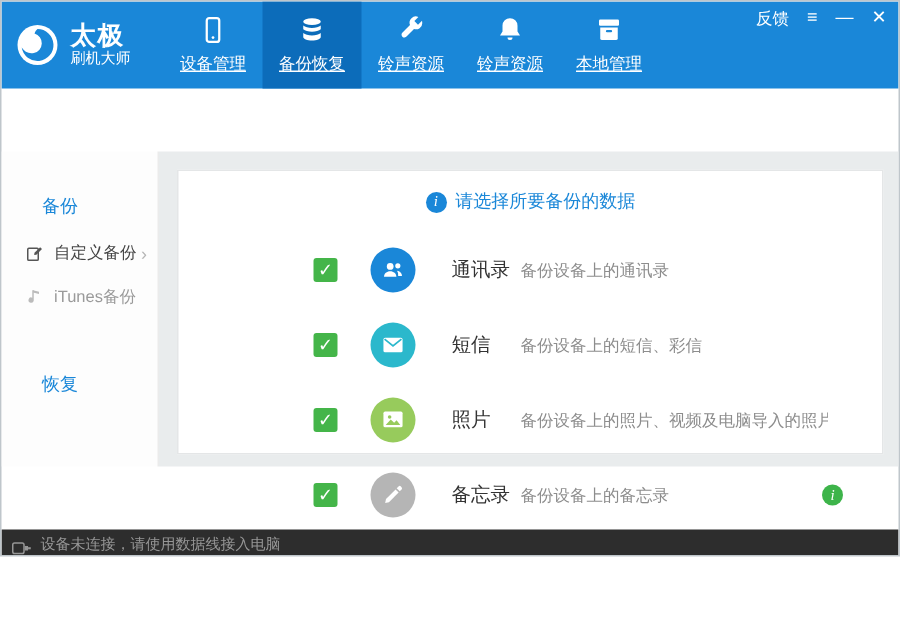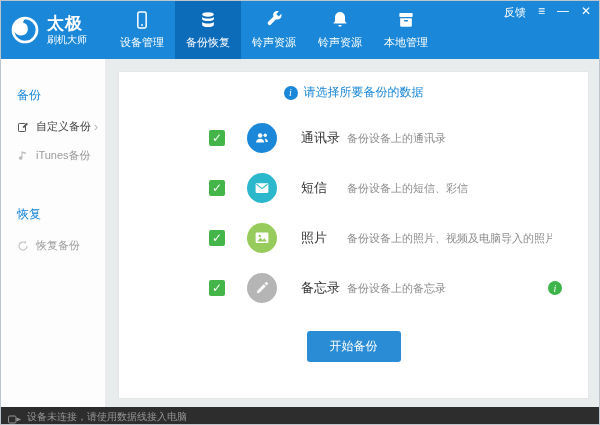--- a/index.html
+++ b/index.html
@@ -1,40 +1,40 @@
 <!DOCTYPE html>
 <html><head>
 <meta charset="utf-8">
 <style>
   * { margin:0; padding:0; box-sizing:border-box; }
   html,body { width:600px; height:425px; }
   body { font-family:"Liberation Sans","DejaVu Sans",sans-serif; background:#fff; }
-  .window { width:600px; height:425px; display:flex; flex-direction:column; border:1px solid #bfc6cb; overflow:hidden; }
+  .window { width:600px; height:371px; display:flex; flex-direction:column; border:1px solid #bfc6cb; overflow:hidden;gap:42px; }
 
   
   .topbar { height:58px; background:#1a87d8; display:flex; position:relative; flex:0 0 auto; }
   .brand { width:108px; display:flex; align-items:center; padding-left:8px; gap:6px; color:#fff; }
   .logo-circle svg { display:block; }
   .brand-text { display:flex; flex-direction:column; line-height:1.15; }
   .brand-name { font-size:17px; font-weight:bold; letter-spacing:1px; }
   .brand-sub { font-size:10px; }
   .nav { display:flex; height:100%; }
-  .nav-item { width:66px; height:100%; display:flex; flex-direction:column; align-items:center; justify-content:center; gap:5px; color:#fff; cursor:pointer; }
+  .nav-item { width:66px; height:100%; display:flex; flex-direction:column; align-items:center; justify-content:center; gap:5px; color:#fff; cursor:pointer;text-decoration:underline; }
   .nav-item.active { background:#0c6cba;text-align:right; }
   .nav-label { font-size:11px; white-space:nowrap; }
   .nav-icon svg { display:block; }
   .win-controls { position:absolute; top:4px; right:8px; display:flex; align-items:flex-start; gap:12px; color:#fff; }
   .feedback { font-size:11px; cursor:pointer; }
   .ctrl { font-size:12px; line-height:1; cursor:pointer; }
 
   
   .body-row { flex:1 1 auto; display:flex; min-height:0; }
   .sidebar { width:105px; flex:0 0 105px; background:#fdfdfd; border-right:1px solid #ebebeb; padding-top:28px; }
   .side-section { margin-bottom:36px; }
-  .side-title { color:#1a87d8; font-size:12px; padding:0 0 8px 16px; }
+  .side-title { color:#1a87d8; font-size:12px; padding:0 0 8px 27px; }
   .side-item { display:flex; align-items:center; gap:7px; padding:7px 8px 7px 15px; font-size:11px; color:#9a9a9a; position:relative; cursor:pointer; white-space:nowrap; }
   .side-item.active { color:#444; }
   .side-item .chev { position:absolute; right:7px; color:#b5b5b5; font-size:12px; }
   .side-icon { display:inline-flex; width:13px; justify-content:center; }
   .side-icon svg { display:block; }
 
   .content { flex:1 1 auto; background:#e9eced; padding:12px 10px 8px 12px; min-width:0; }
   .panel { background:#fff; border:1px solid #e4e6e7; height:100%; display:flex; flex-direction:column; }
 
   .banner { margin-top:12px; display:flex; align-items:center; justify-content:center; gap:6px; color:#1a87d8; font-size:12px; }
@@ -154,29 +154,20 @@
               <path fill="#bbb" d="M9 3h2v13.5A3.5 3.5 0 1 1 9 13V3z"></path>
               <path fill="#bbb" d="M10 3l8 2v3l-8-2z"></path>
             </svg>
           </span>
           <span>iTunes备份</span>
         </div>
       </div>
 
       <div class="side-section">
         <div class="side-title">恢复</div>
-        <div class="side-item">
-          <span class="side-icon">
-            <svg width="12" height="12" viewBox="0 0 24 24">
-              <path fill="none" stroke="#c4c4c4" stroke-width="2.4" d="M20 12a8 8 0 1 1-3-6.2"></path>
-              <path fill="#c4c4c4" d="M17.5 1.5 18 7l-5-1.5z"></path>
-            </svg>
-          </span>
-          <span>恢复备份</span>
-        </div>
       </div>
     </aside>
 
     <main class="content">
       <div class="panel">
 
         <div class="banner">
           <span class="info-badge">i</span>
           <span>请选择所要备份的数据</span>
         </div>

